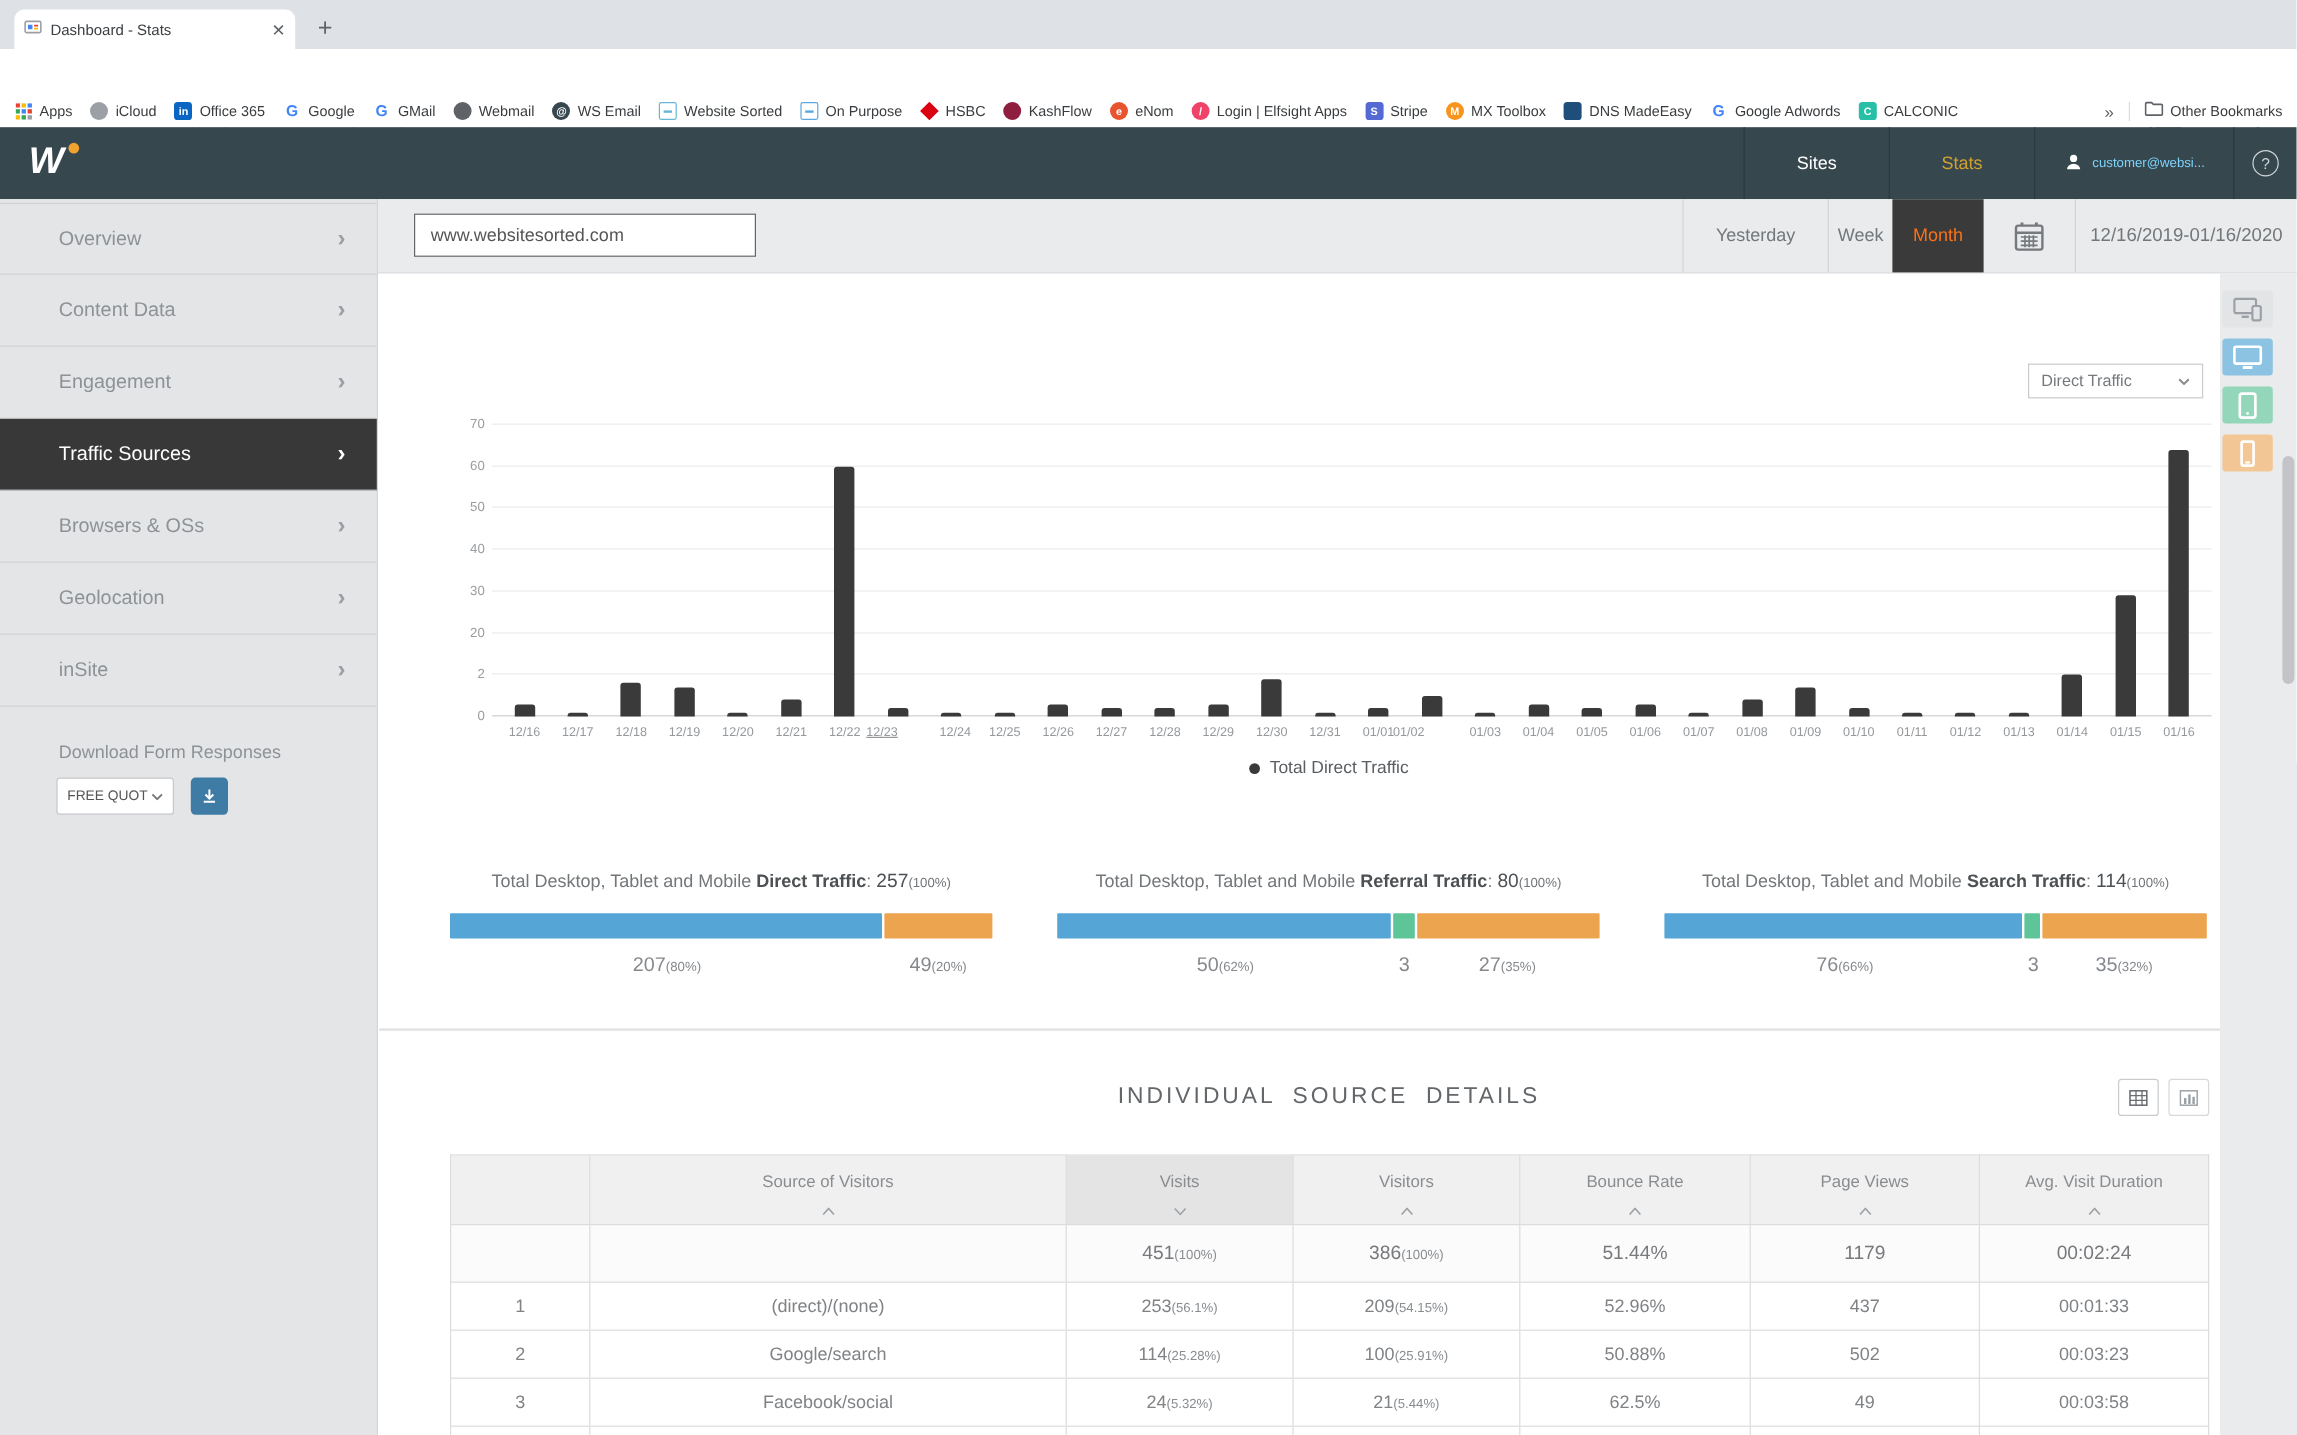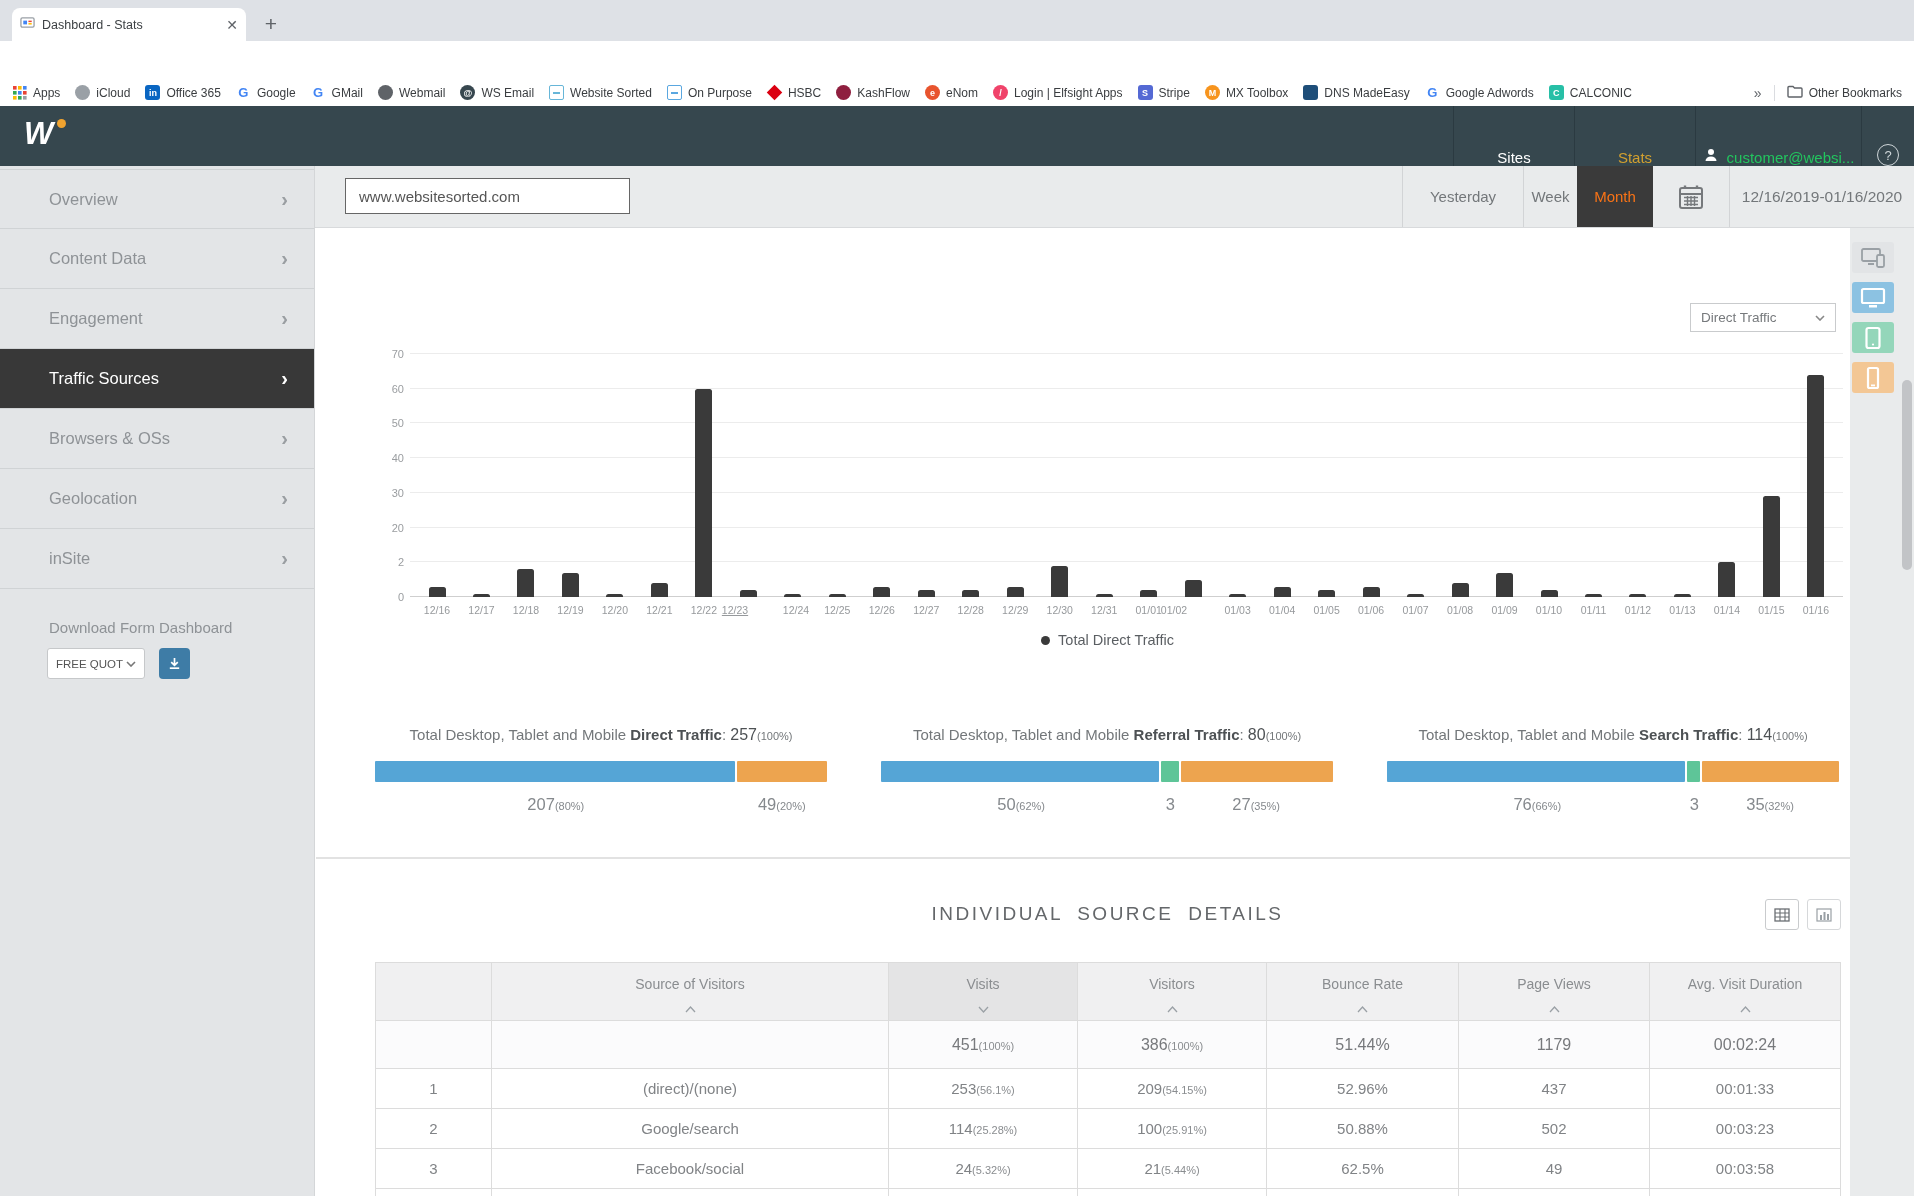--- a/index.html
+++ b/index.html
@@ -34,24 +34,24 @@
 .bi-page{background:#fff;border-radius:2px}
 .bi-diamond{width:11px;height:11px;transform:rotate(45deg);margin:2px}
 .bm-right{margin-left:auto;display:flex;align-items:center;gap:12px}
 .bm-chev{font-size:14px;color:#5f6368}
 .bm-div{width:1px;height:16px;background:#dadce0}
 
 
 .topnav{position:absolute;left:0;top:106px;width:1914px;height:60px;background:#36474e}
 .logo{position:absolute;left:24px;top:10px;width:44px;height:40px;color:#fff;font-size:31px;font-weight:800;font-style:italic;letter-spacing:-2px}
 .logo-dot{position:absolute;right:2px;top:3px;width:9px;height:9px;border-radius:50%;background:#f0a32f}
-.tn-zone{position:absolute;top:0;height:60px;display:flex;align-items:flex-end;justify-content:center;border-left:1px solid #2b3a41;gap:8px}
+.tn-zone{position:absolute;top:0;height:60px;display:flex;align-items:center;justify-content:center;border-left:1px solid #2b3a41;gap:8px}
 .tn-sites{left:1453px;width:121px;color:#fff;font-size:15px}
 .tn-stats{left:1574px;width:121px;color:#d2a02f;font-size:15px}
-.tn-account{left:1695px;width:166px;color:#22c55e;font-size:15px}
+.tn-account{left:1695px;width:166px;color:#7dd3fc;font-size:11px}
 .tn-help{left:1861px;width:53px}
 .help-circ{width:22px;height:22px;border:1.5px solid #cfd6d9;border-radius:50%;color:#cfd6d9;font-size:13px;display:flex;align-items:center;justify-content:center}
 
 
 .sidebar{position:absolute;left:0;top:166px;width:315px;height:1030px;background:#e3e5e7;border-right:1px solid #d4d6d8}
 .snav{margin-top:3px}
 .snav-item{height:60px;border-bottom:1px solid #d0d3d5;display:flex;align-items:center;justify-content:space-between;padding:0 26px 0 49px;color:#8e9296;font-size:16.5px;cursor:pointer}
 .snav-item:first-child{border-top:1px solid #d0d3d5}
 .snav-item .chv{font-size:20px;font-weight:bold;color:#9a9ea2}
 .snav-item.active{background:#383838;color:#fff}
@@ -307,21 +307,21 @@
         </div>
         <div class="snav-item">
           <span>Geolocation</span>
           <span class="chv">›</span>
         </div>
         <div class="snav-item">
           <span>inSite</span>
           <span class="chv">›</span>
         </div>
       </div>
-    <div class="dl-label">Download Form Dashboard</div>
+    <div class="dl-label">Download Form Responses</div>
     <div class="dl-row">
       <div class="dl-select">
         <span>FREE QUOT</span>
         <svg width="10" height="6" viewBox="0 0 10 6">
             <polyline points="1,1 5,5 9,1" fill="none" stroke="#777" stroke-width="1.6"></polyline>
           </svg>
       </div>
       <div class="dl-btn">
         <svg width="15" height="15" viewBox="0 0 16 16">
             <path d="M8 2 v7 M4.5 6.5 L8 10 l3.5-3.5" fill="none" stroke="#fff" stroke-width="1.8"></path>

